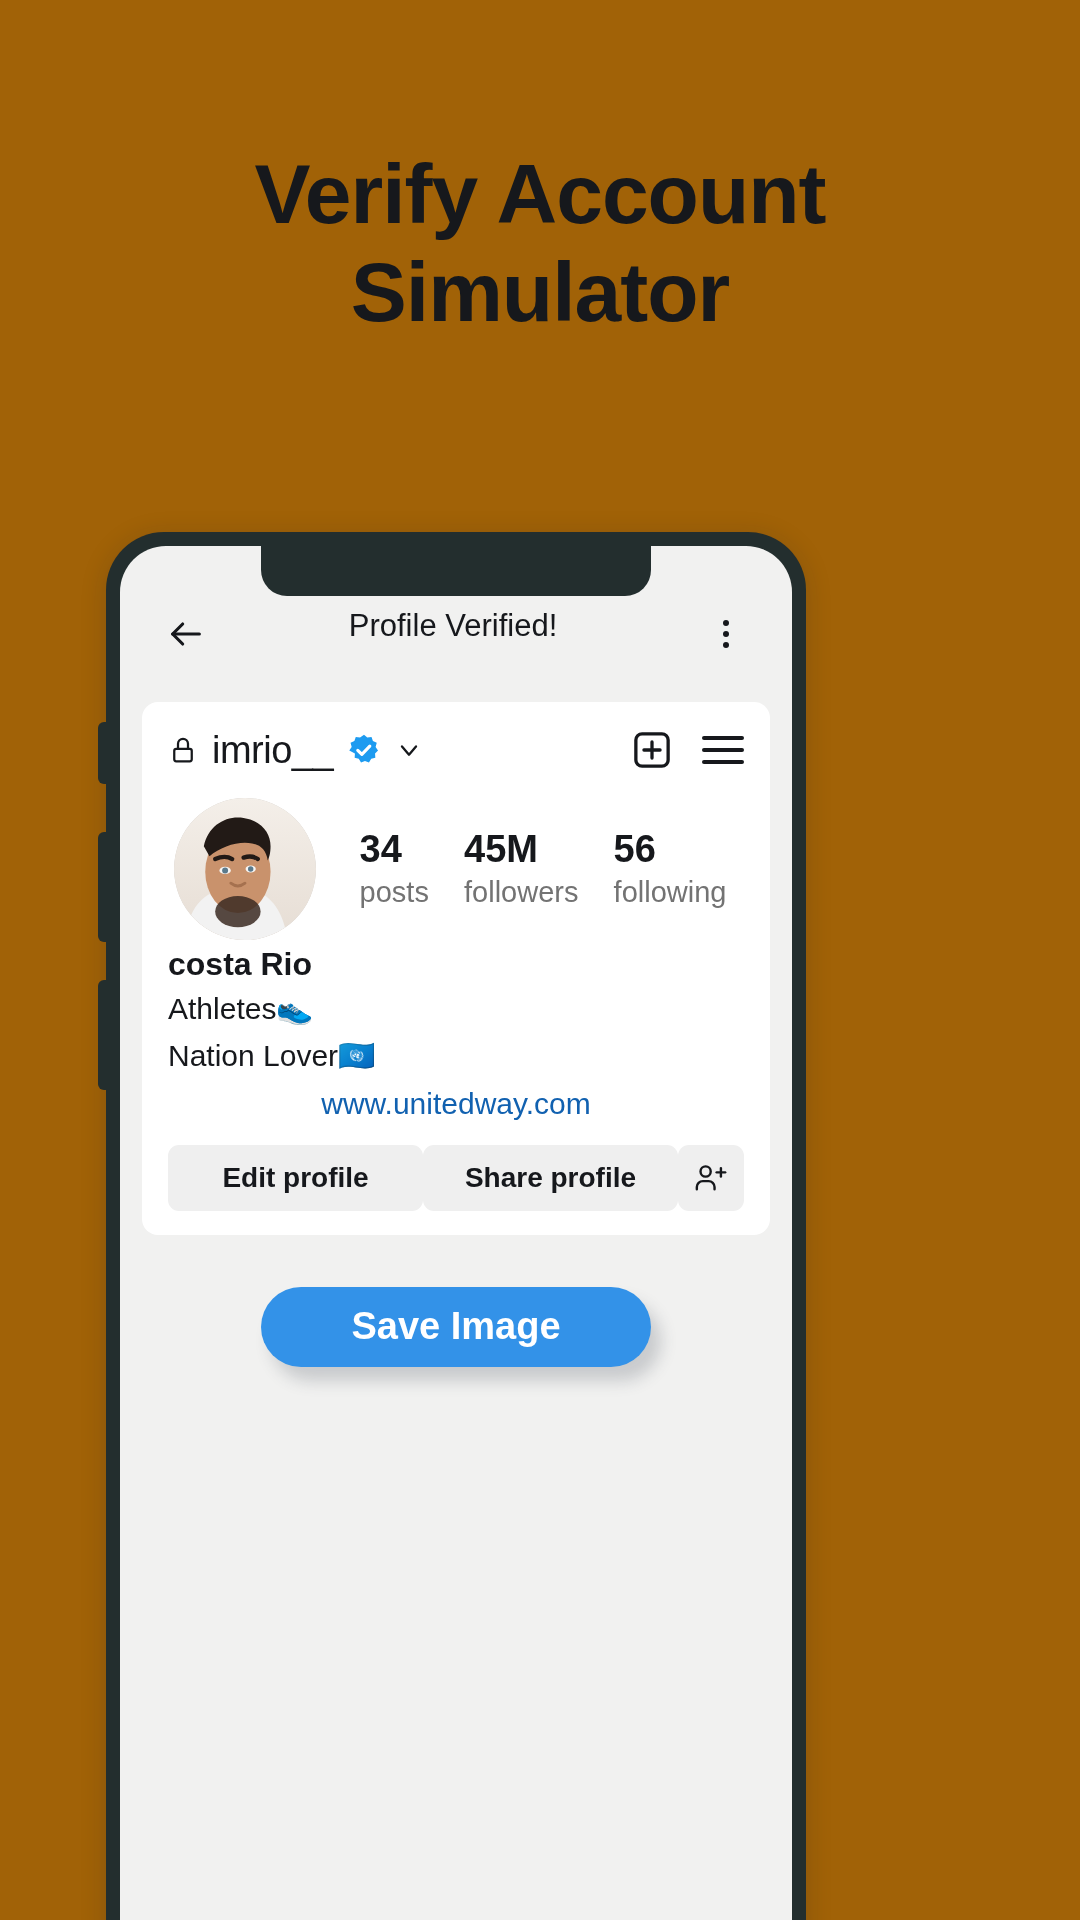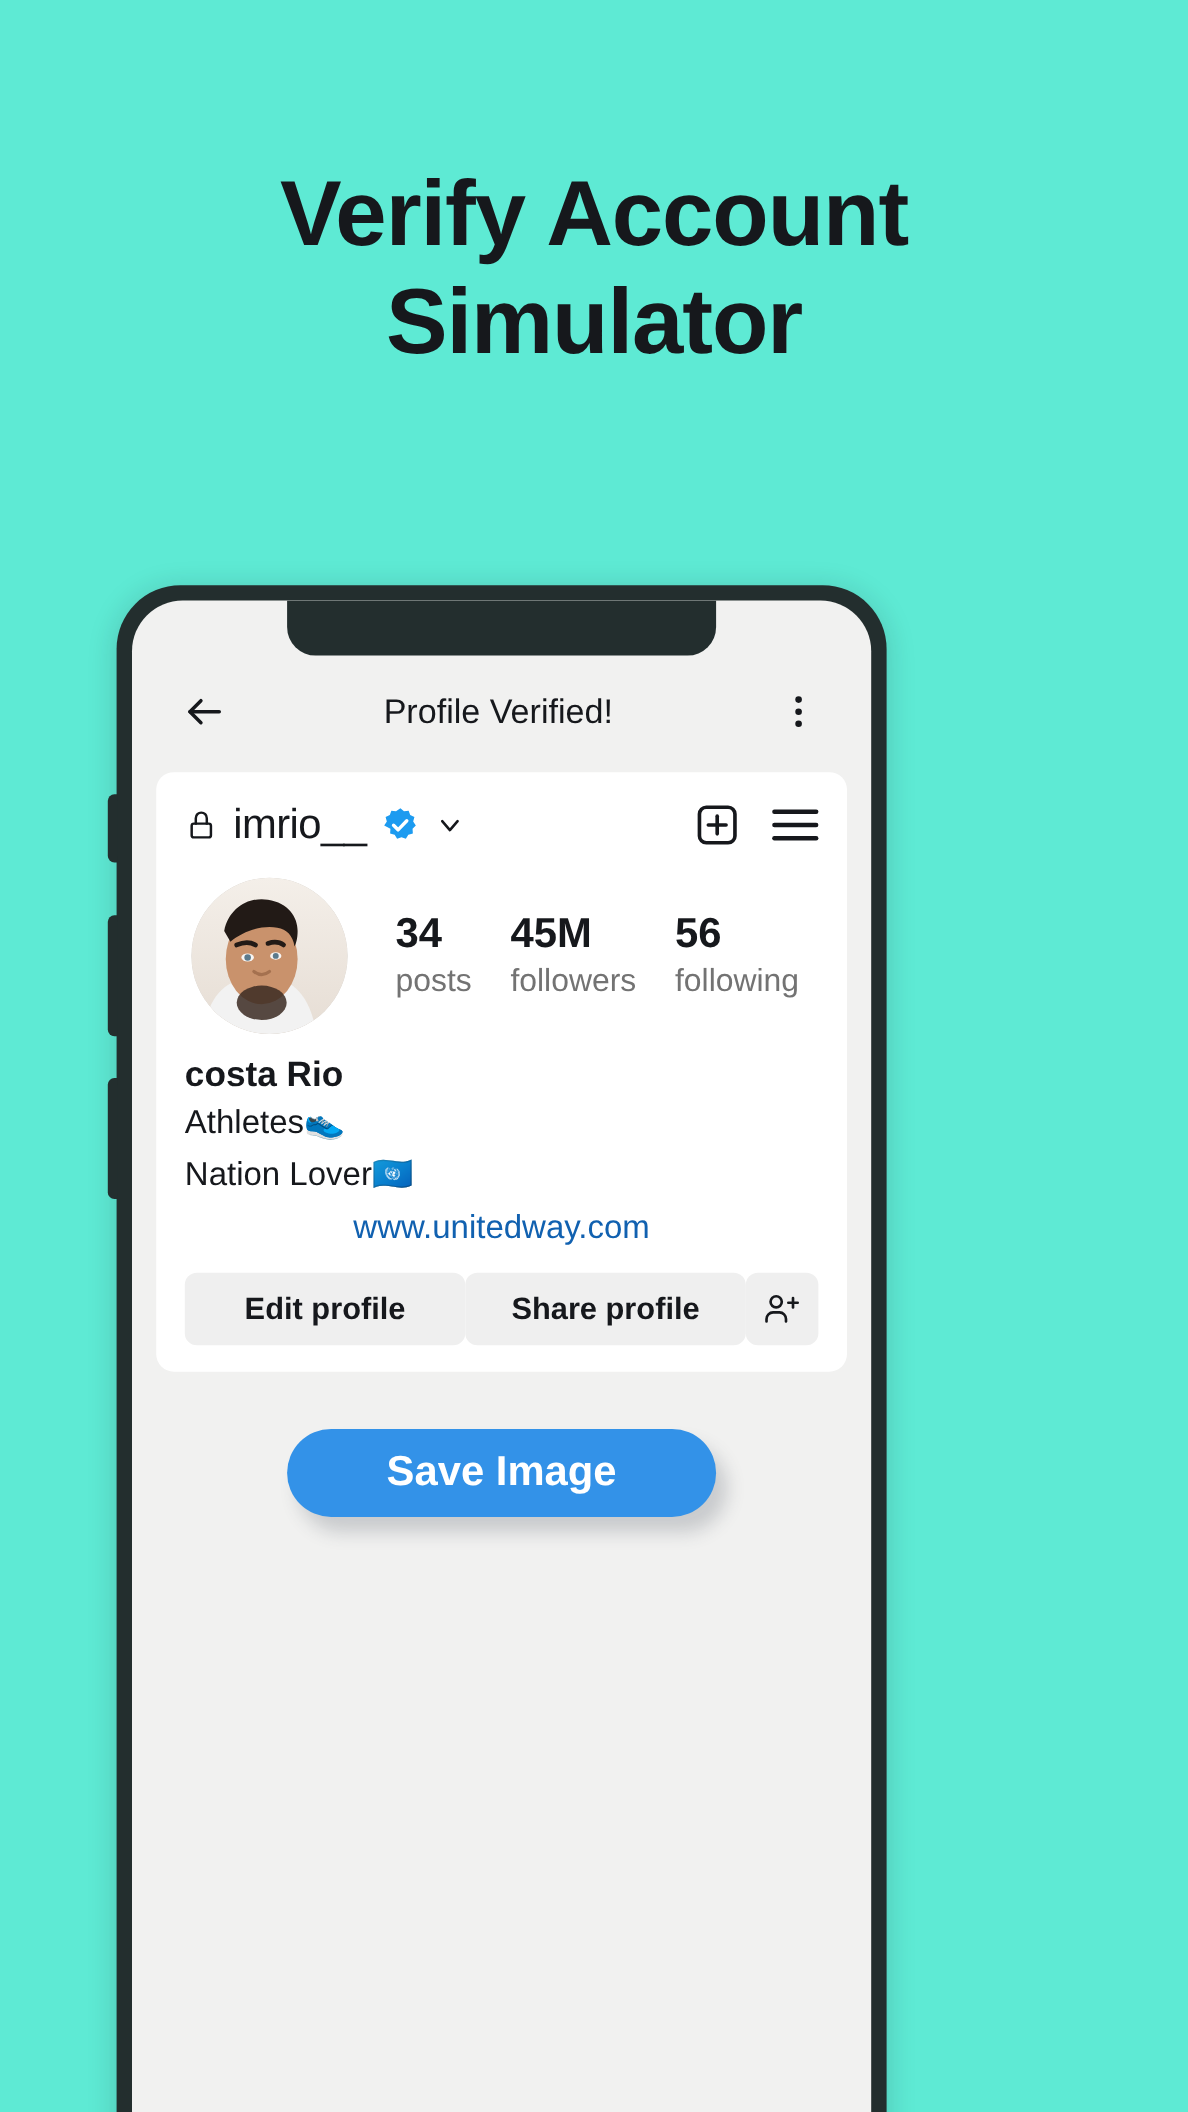--- a/index.html
+++ b/index.html
@@ -2,21 +2,21 @@
 <html><head>
 <meta charset="utf-8">
 <style>
   * { margin:0; padding:0; box-sizing:border-box; }
   html, body {
     width:1080px; height:1920px;
     background:#e2eefc;
     font-family:"Liberation Sans", sans-serif;
     overflow:hidden;
   }
-  .page { position:relative; width:1080px; height:1920px; background:#5eead4; }
+  .page { position:relative; width:1080px; height:1920px; background:#a16207; }
 
   
   .headline {
     position:absolute; top:152px; left:0; width:1080px;
     text-align:center;
     font-size:84px; font-weight:bold; line-height:1.0;
     letter-spacing:-1px;
     color:#16181c;
   }
   .headline .l2 { display:block; margin-top:14px; }
@@ -47,21 +47,21 @@
   .side-btn { position:absolute; left:-8px; background:#232e2e; border-radius:6px 0 0 6px; width:9px; }
   .sb1 { top:190px; height:62px; }
   .sb2 { top:300px; height:110px; }
   .sb3 { top:448px; height:110px; }
 
   
   .appbar {
     position:relative; z-index:6;
     margin-top:62px;
     height:78px;
-    display:flex; align-items:center;
+    display:flex; align-items:flex-start;
     padding:0 40px;
   }
   .appbar .back { width:52px; height:52px; display:flex; align-items:center; justify-content:center; }
   .appbar .title {
     flex:1; text-align:center;
     font-size:31px; color:#16181c; font-weight:400;
     margin-left:-6px;
   }
   .appbar .kebab { width:52px; height:52px; display:flex; flex-direction:column;
                    align-items:center; justify-content:center; gap:5px; }
@@ -91,21 +91,21 @@
     width:142px; height:142px; border-radius:50%;
     flex:none; margin-left:6px;
     overflow:hidden; position:relative;
     background:#d8d3cd;
   }
   .stats { flex:1; display:flex; justify-content:space-around; align-items:center; padding-left:26px; }
   .stat { text-align:left; }
   .stat .num { font-size:38px; font-weight:bold; color:#16181c; line-height:1.1; }
   .stat .lbl { font-size:29px; color:#737373; margin-top:6px; }
 
-  .fullname { font-size:32px; font-weight:bold; color:#16181c; margin-top:18px; }
+  .fullname { font-size:32px; font-weight:bold; color:#16181c; margin-top:6px; }
   .bio { font-size:30px; color:#16181c; line-height:1.36; margin-top:6px; }
   .link { font-size:30px; color:#1161b0; margin-top:10px;text-align:center; }
 
   .actions { display:flex; align-items:center; margin-top:24px; }
   .act-btn {
     flex:1; height:66px; background:#efefef; border:none;
     border-radius:11px; font-size:28px; font-weight:bold; color:#16181c;
     font-family:"Liberation Sans", sans-serif;
   }
   .act-icon {

